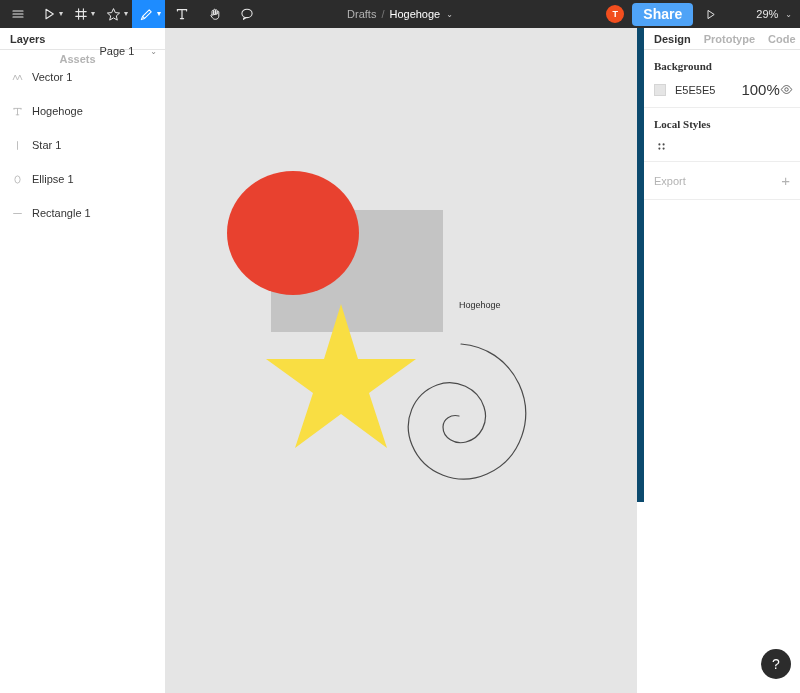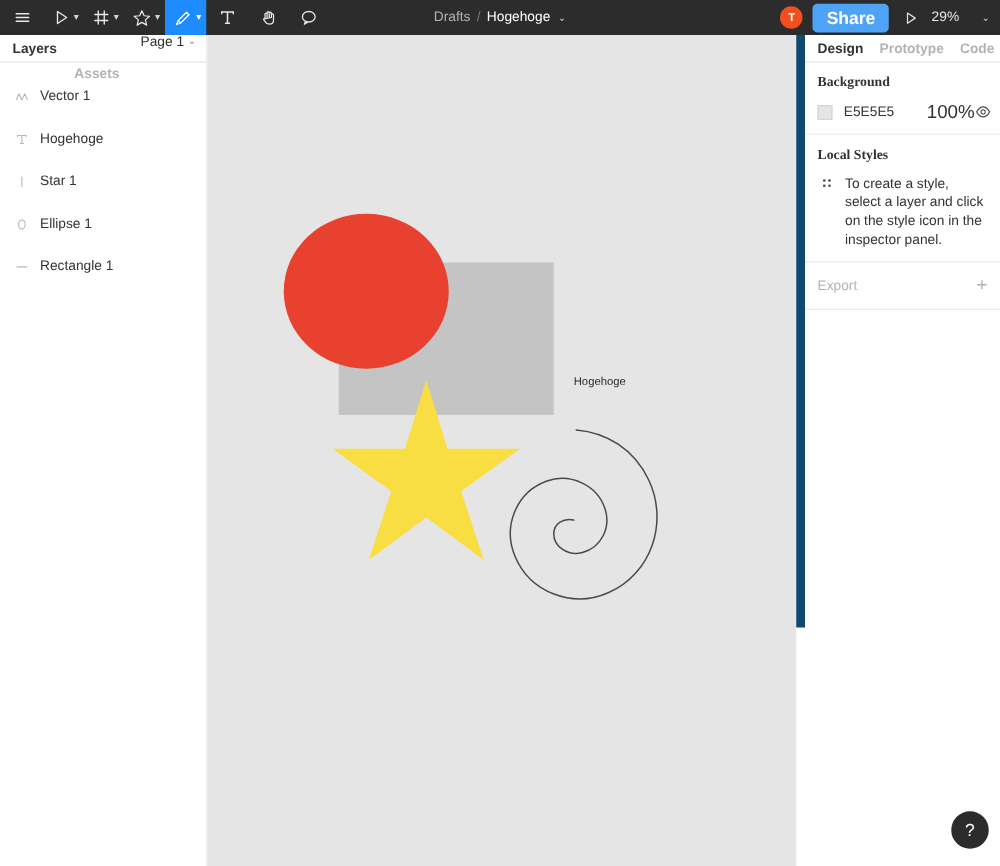--- a/index.html
+++ b/index.html
@@ -57,42 +57,42 @@
     background: #4fa3f7; color: #fff;
     font-size: 14px; font-weight: bold;
     border-radius: 4px; padding: 3px 11px 4px;
     cursor: pointer; border: none;
     font-family: "Liberation Sans", sans-serif;
   }
   .present-btn {
     display: flex; align-items: center; justify-content: center;
     width: 18px; height: 18px; cursor: pointer;
   }
-  .zoom-wrap { display: flex; align-items: center; gap: 18px; cursor: pointer; }
+  .zoom-wrap { display: flex; align-items: center; gap: 7px; cursor: pointer; margin-left: 29px; }
   .zoom-val { font-size: 11px; color: #e8e8e8; }
   .zoom-caret { font-size: 8px; color: #cccccc; }
 
   
   .left-panel {
     position: absolute; left: 0; top: 28px;
     width: 166px; height: 665px;
     background: #ffffff;
     border-right: 1px solid #e5e5e5;
     z-index: 20;
   }
   .left-tabs {
     height: 22px; display: flex; align-items: center;
     padding: 0 10px; border-bottom: 1px solid #e5e5e5;
     position: relative;
   }
   .ltab { font-size: 11px; font-weight: bold; color: #333; margin-right: 14px; cursor: pointer; }
   .ltab.inactive { color: #b3b3b3; font-weight: bold; margin-top: 40px; }
   .page-sel {
-    position: absolute; right: 8px; top: 0; height: 22px;
-    display: flex; gap: 3px; cursor: pointer;
+    position: absolute; right: 8px; top: 12px; height: 22px;
+    display: flex; align-items: center; gap: 16px; cursor: pointer;
   }
   .page-label { font-size: 11px; color: #333; }
   .page-caret { font-size: 8px; color: #888; }
 
   .layer-list { padding-top: 4px; }
   .layer-row {
     height: 22px; display: flex; align-items: center;
     padding-left: 8px; cursor: pointer; margin-top: 12px;
   }
   .layer-icon {
@@ -367,21 +367,20 @@
       <div class="section-title">Local Styles</div>
       <div class="ls-body">
         <span class="ls-icon">
           <svg width="10" height="10" viewBox="0 0 10 10">
             <circle cx="2.4" cy="2.4" r="1.05" fill="#4a4a4a"></circle>
             <circle cx="6.6" cy="2.4" r="1.05" fill="#4a4a4a"></circle>
             <circle cx="2.4" cy="6.6" r="1.05" fill="#4a4a4a"></circle>
             <circle cx="6.6" cy="6.6" r="1.05" fill="#4a4a4a"></circle>
           </svg>
         </span>
-        <span class="ls-text">To create a style, select a layer and click on the style icon in the inspector panel.</span>
       </div>
     </div>
 
     <div class="export-row">
       <span class="export-label">Export</span>
       <span class="export-plus">+</span>
     </div>
   </div>
 
   <div class="help-btn">?</div>

